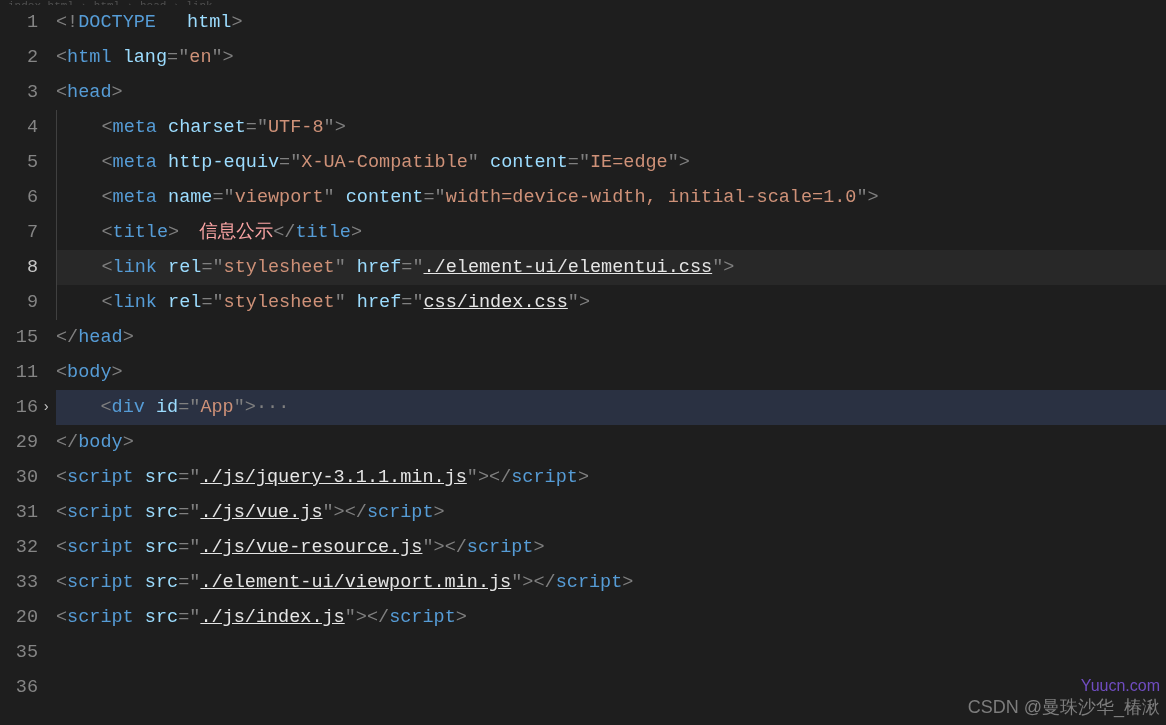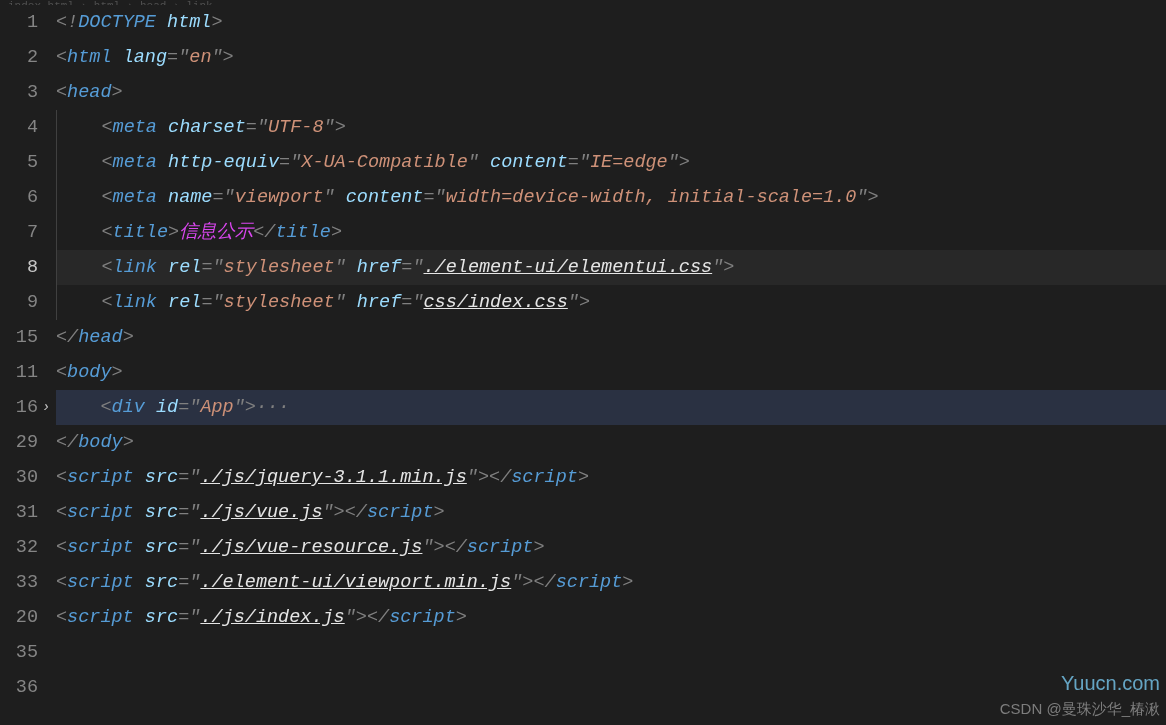--- a/index.html
+++ b/index.html
@@ -33,21 +33,21 @@
     color: #858585;
     user-select: none;
     line-height: 35px;
   }
   .gutter .active { color: #c6c6c6; }
   .code {
     flex: 1;
     line-height: 35px;
     position: relative;
   }
-  .line { white-space: pre; height: 35px; font-style: italic; }
+  .line { white-space: pre; height: 35px; }
   .line.highlight { background: #2a3142; }
   .line.active { background: #282828; }
   .indent-guide {
     border-left: 1px solid #404040;
     display: inline-block;
     height: 35px;
     vertical-align: top;
   }
   .fold-marker {
     position: absolute;
@@ -56,37 +56,37 @@
     font-size: 14px;
     cursor: pointer;
   }
   
   .pun    { color: #808080; }    
   .tag    { color: #569cd6; }    
   .doctype{ color: #569cd6; }
   .attr   { color: #9cdcfe; }    
   .str    { color: #ce9178; }    
   .link   { color: #e5e5e5; text-decoration: underline; }
-  .txt    { color: #d946ef; }    
+  .txt    { color: #fca5a5; margin-left: 20px; }    
   .dots   { color: #808080; }
   .watermark-right {
     position: absolute;
     right: 6px;
     bottom: 30px;
-    color: #7dd3fc;
-    font-size: 20px;
+    color: #8b5cf6;
+    font-size: 16px;
     font-family: Arial, sans-serif;
     opacity: 0.75;
   }
   .watermark-bottom {
     position: absolute;
     right: 6px;
     bottom: 6px;
     color: #7d7d7d;
-    font-size: 15px;
+    font-size: 18px;
     font-family: Arial, sans-serif;
   }
 </style>
 </head>
 <body>
 
 <div class="breadcrumb">index.html › html › head › link</div>
 
 <div class="editor">
   <div class="gutter">

